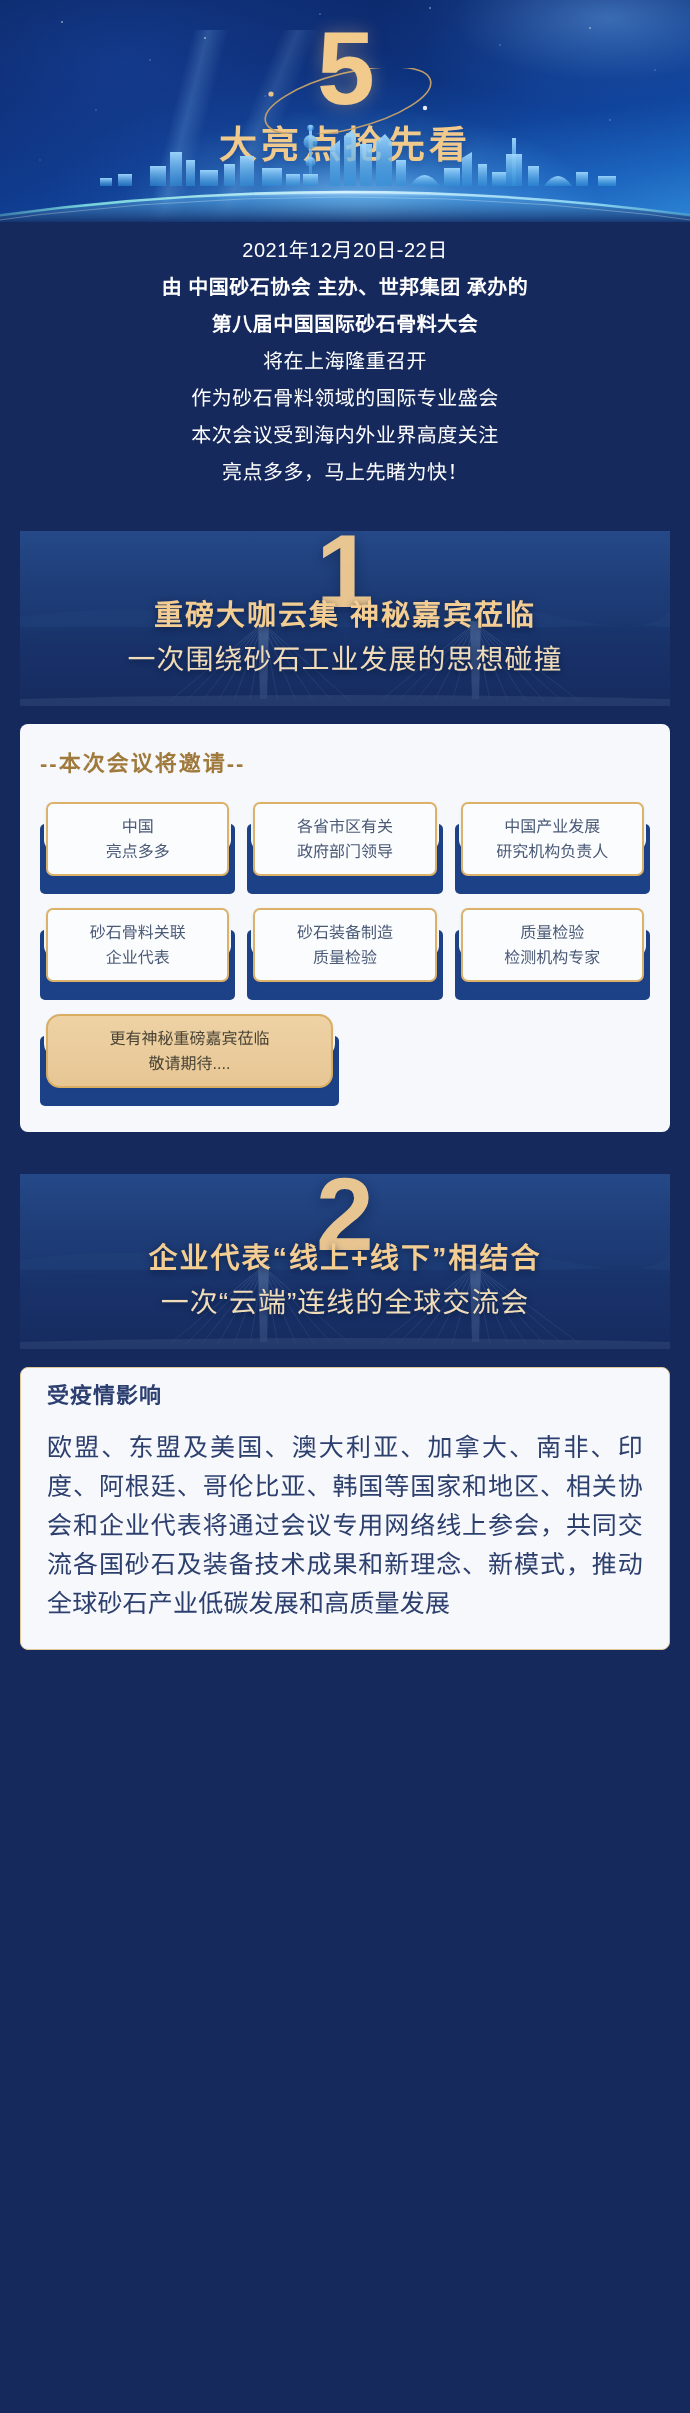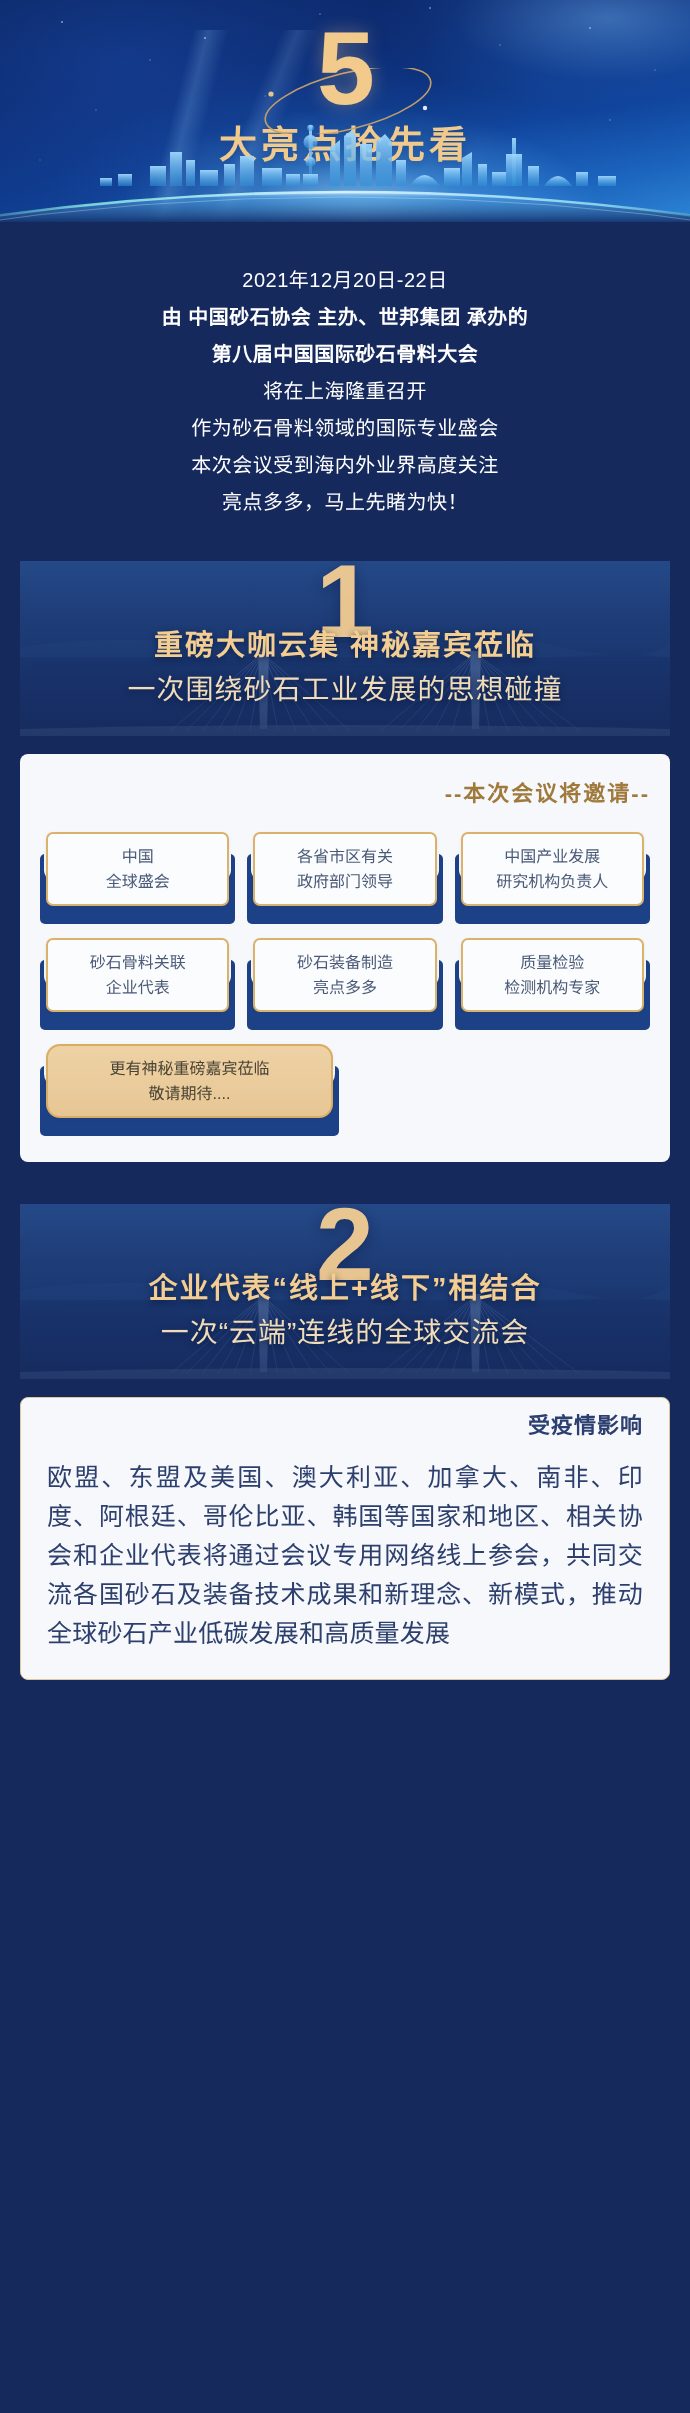--- a/index.html
+++ b/index.html
@@ -119,21 +119,21 @@
     width: 690px;
     height: 116px;
     z-index: 5;
     pointer-events: none;
   }
 
   
   .intro {
     position: relative;
     background: #16295c;
-    padding: 40px 20px 40px;
+    padding: 10px 20px 40px;
     text-align: center;
   }
   .intro-line {
     font-size: 20px;
     line-height: 37px;
     color: #ffffff;
     letter-spacing: 0.5px;
     white-space: nowrap;
   }
   .intro-line.bold { font-weight: 700; }
@@ -206,21 +206,21 @@
     background: #f6f8fc;
     border-radius: 8px;
     padding: 24px 20px 26px;
   }
   .panel.bordered {
     border: 1px solid #e0c79a;
     padding: 12px 26px 26px;
   }
 
   .panel-heading {
-    text-align: right;
+    text-align: left;
     font-size: 22px;
     line-height: 32px;
     font-weight: 700;
     letter-spacing: 2px;
     color: #a07a3c;
     margin-bottom: 22px;
   }
   .panel-heading.plain {
     color: #2c3f70;
     letter-spacing: 1px;
@@ -461,21 +461,21 @@
     <div class="panel">
       <div class="panel-heading">--本次会议将邀请--</div>
 
       <div class="env-grid">
 
         <div class="env-cell">
           <div class="envelope">
             <div class="pocket"></div>
             <div class="card">
               <div class="env-text">中国
-全球盛会</div>
+亮点多多</div>
             </div>
           </div>
         </div>
 
         <div class="env-cell">
           <div class="envelope">
             <div class="pocket"></div>
             <div class="card">
               <div class="env-text">各省市区有关
 政府部门领导</div>
@@ -501,21 +501,21 @@
 企业代表</div>
             </div>
           </div>
         </div>
 
         <div class="env-cell">
           <div class="envelope">
             <div class="pocket"></div>
             <div class="card">
               <div class="env-text">砂石装备制造
-亮点多多</div>
+质量检验</div>
             </div>
           </div>
         </div>
 
         <div class="env-cell">
           <div class="envelope">
             <div class="pocket"></div>
             <div class="card">
               <div class="env-text">质量检验
 检测机构专家</div>

